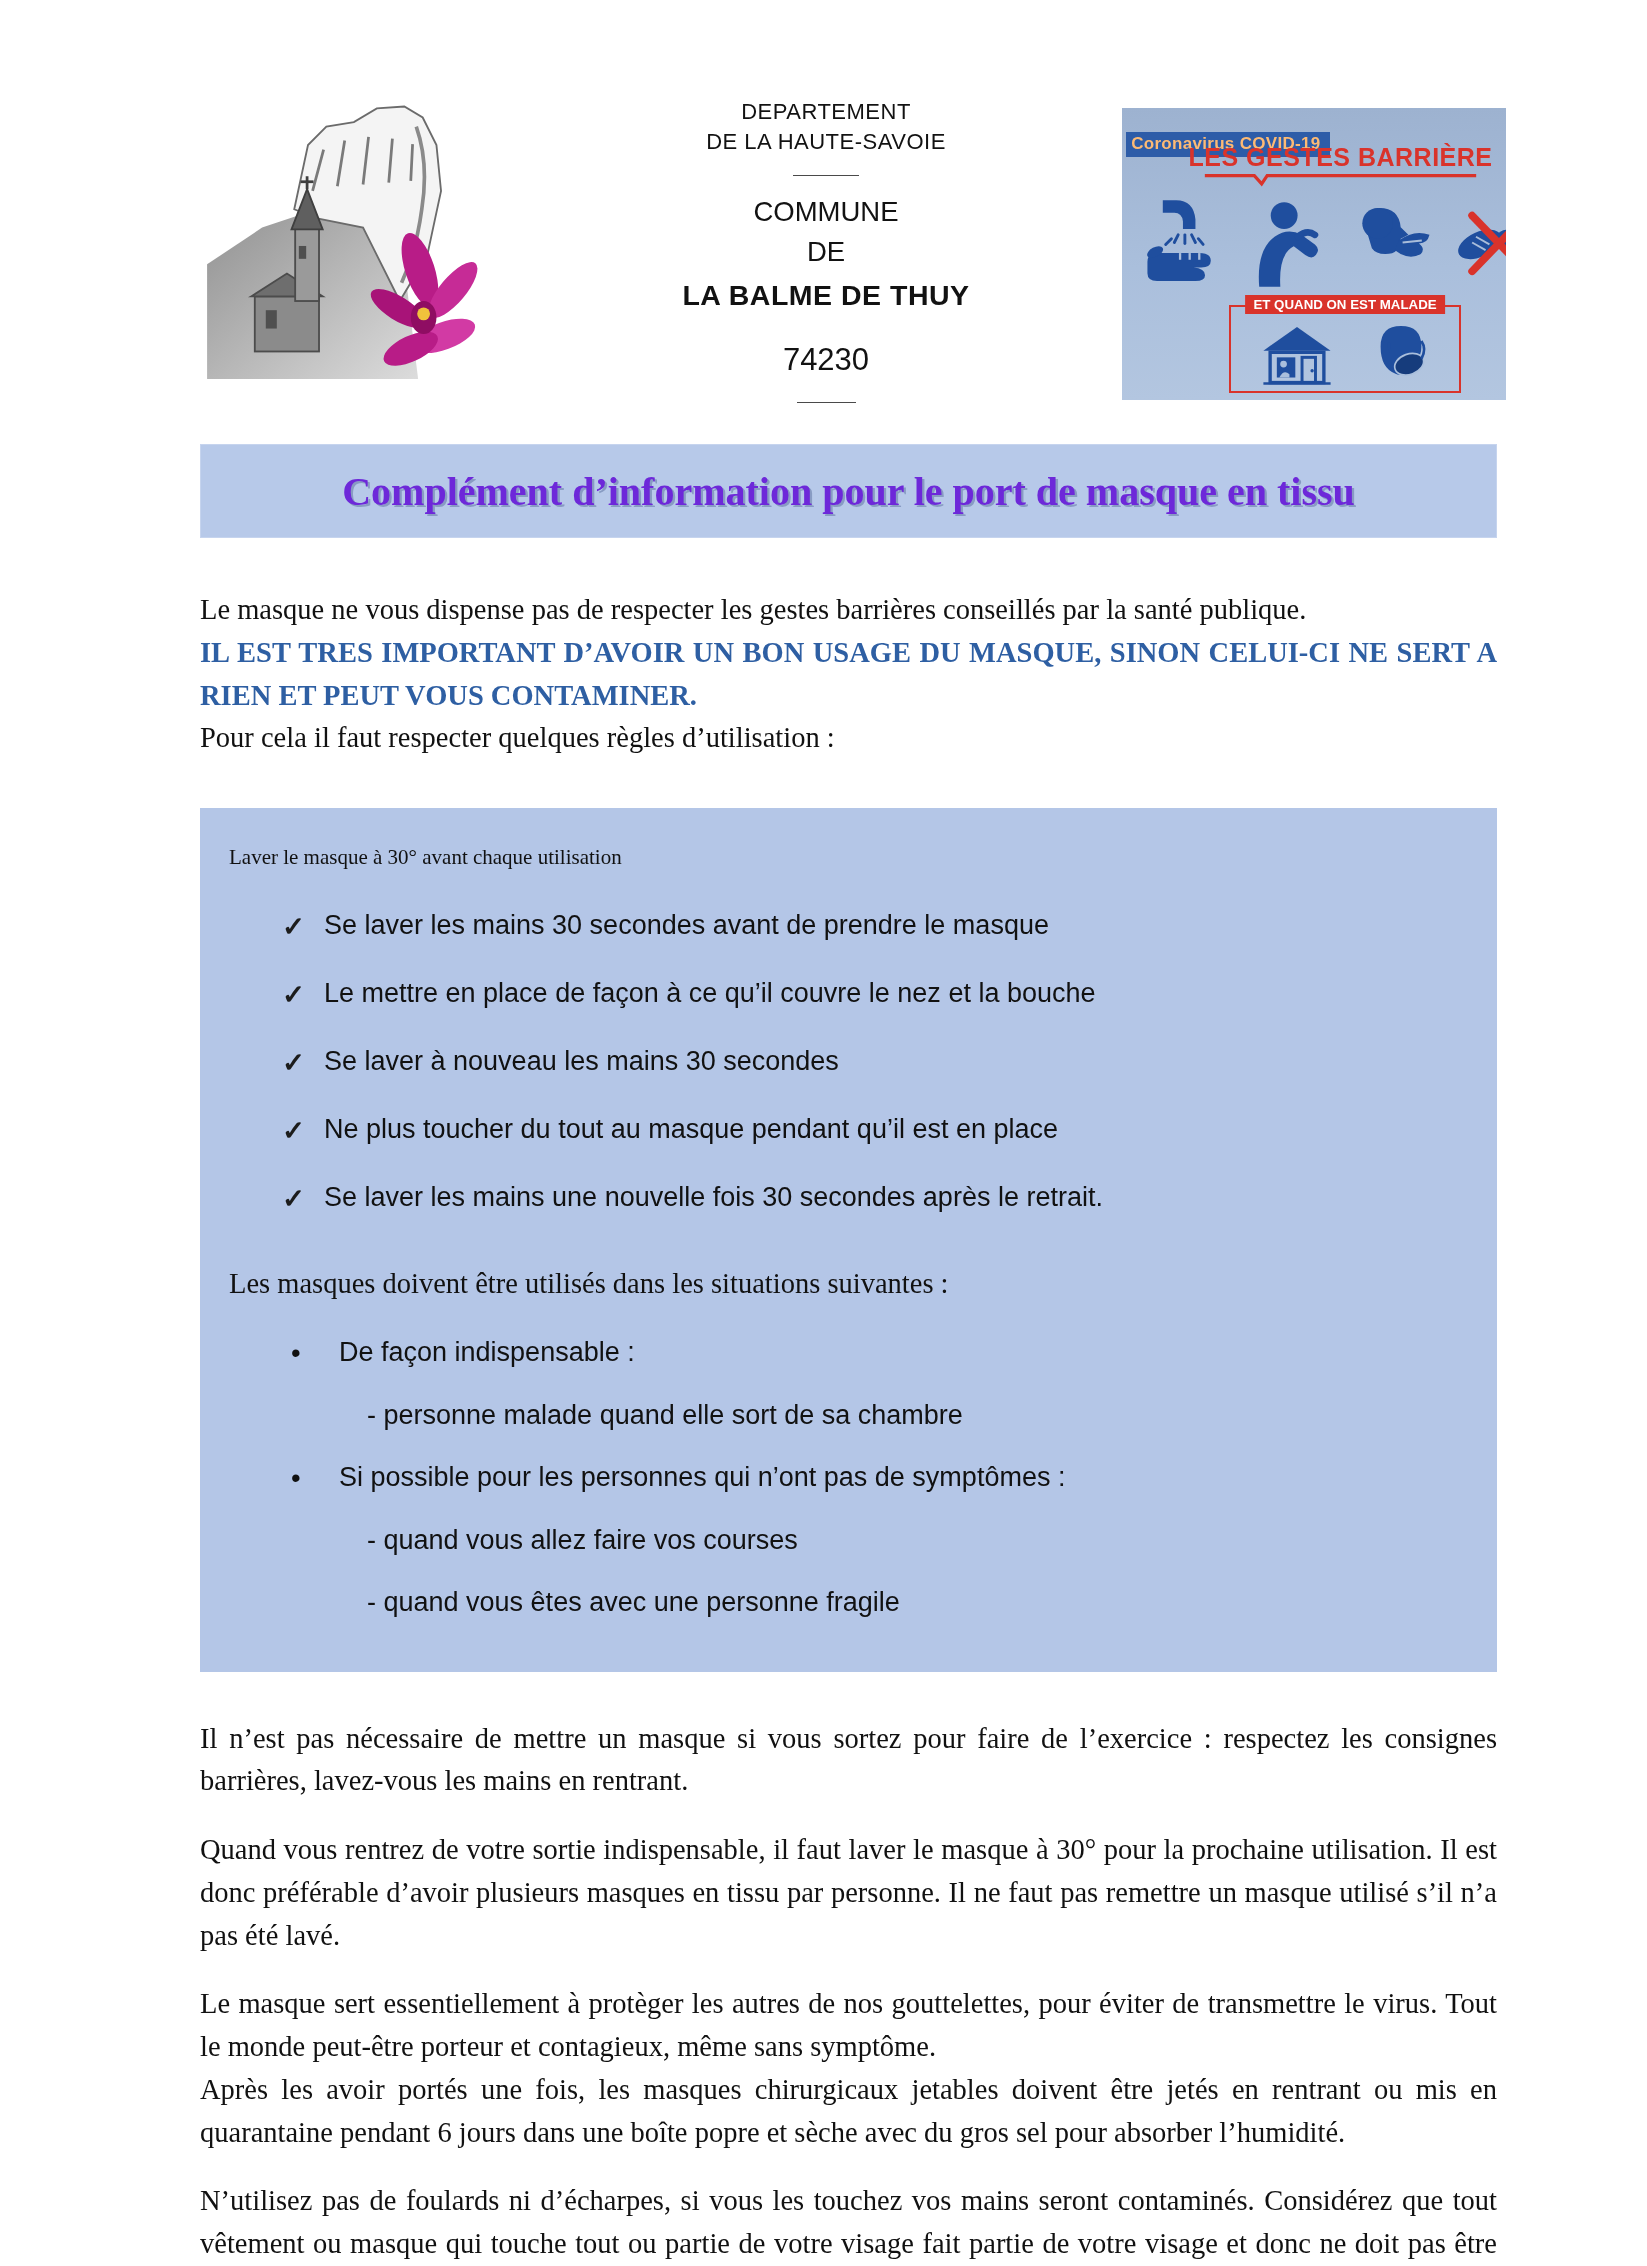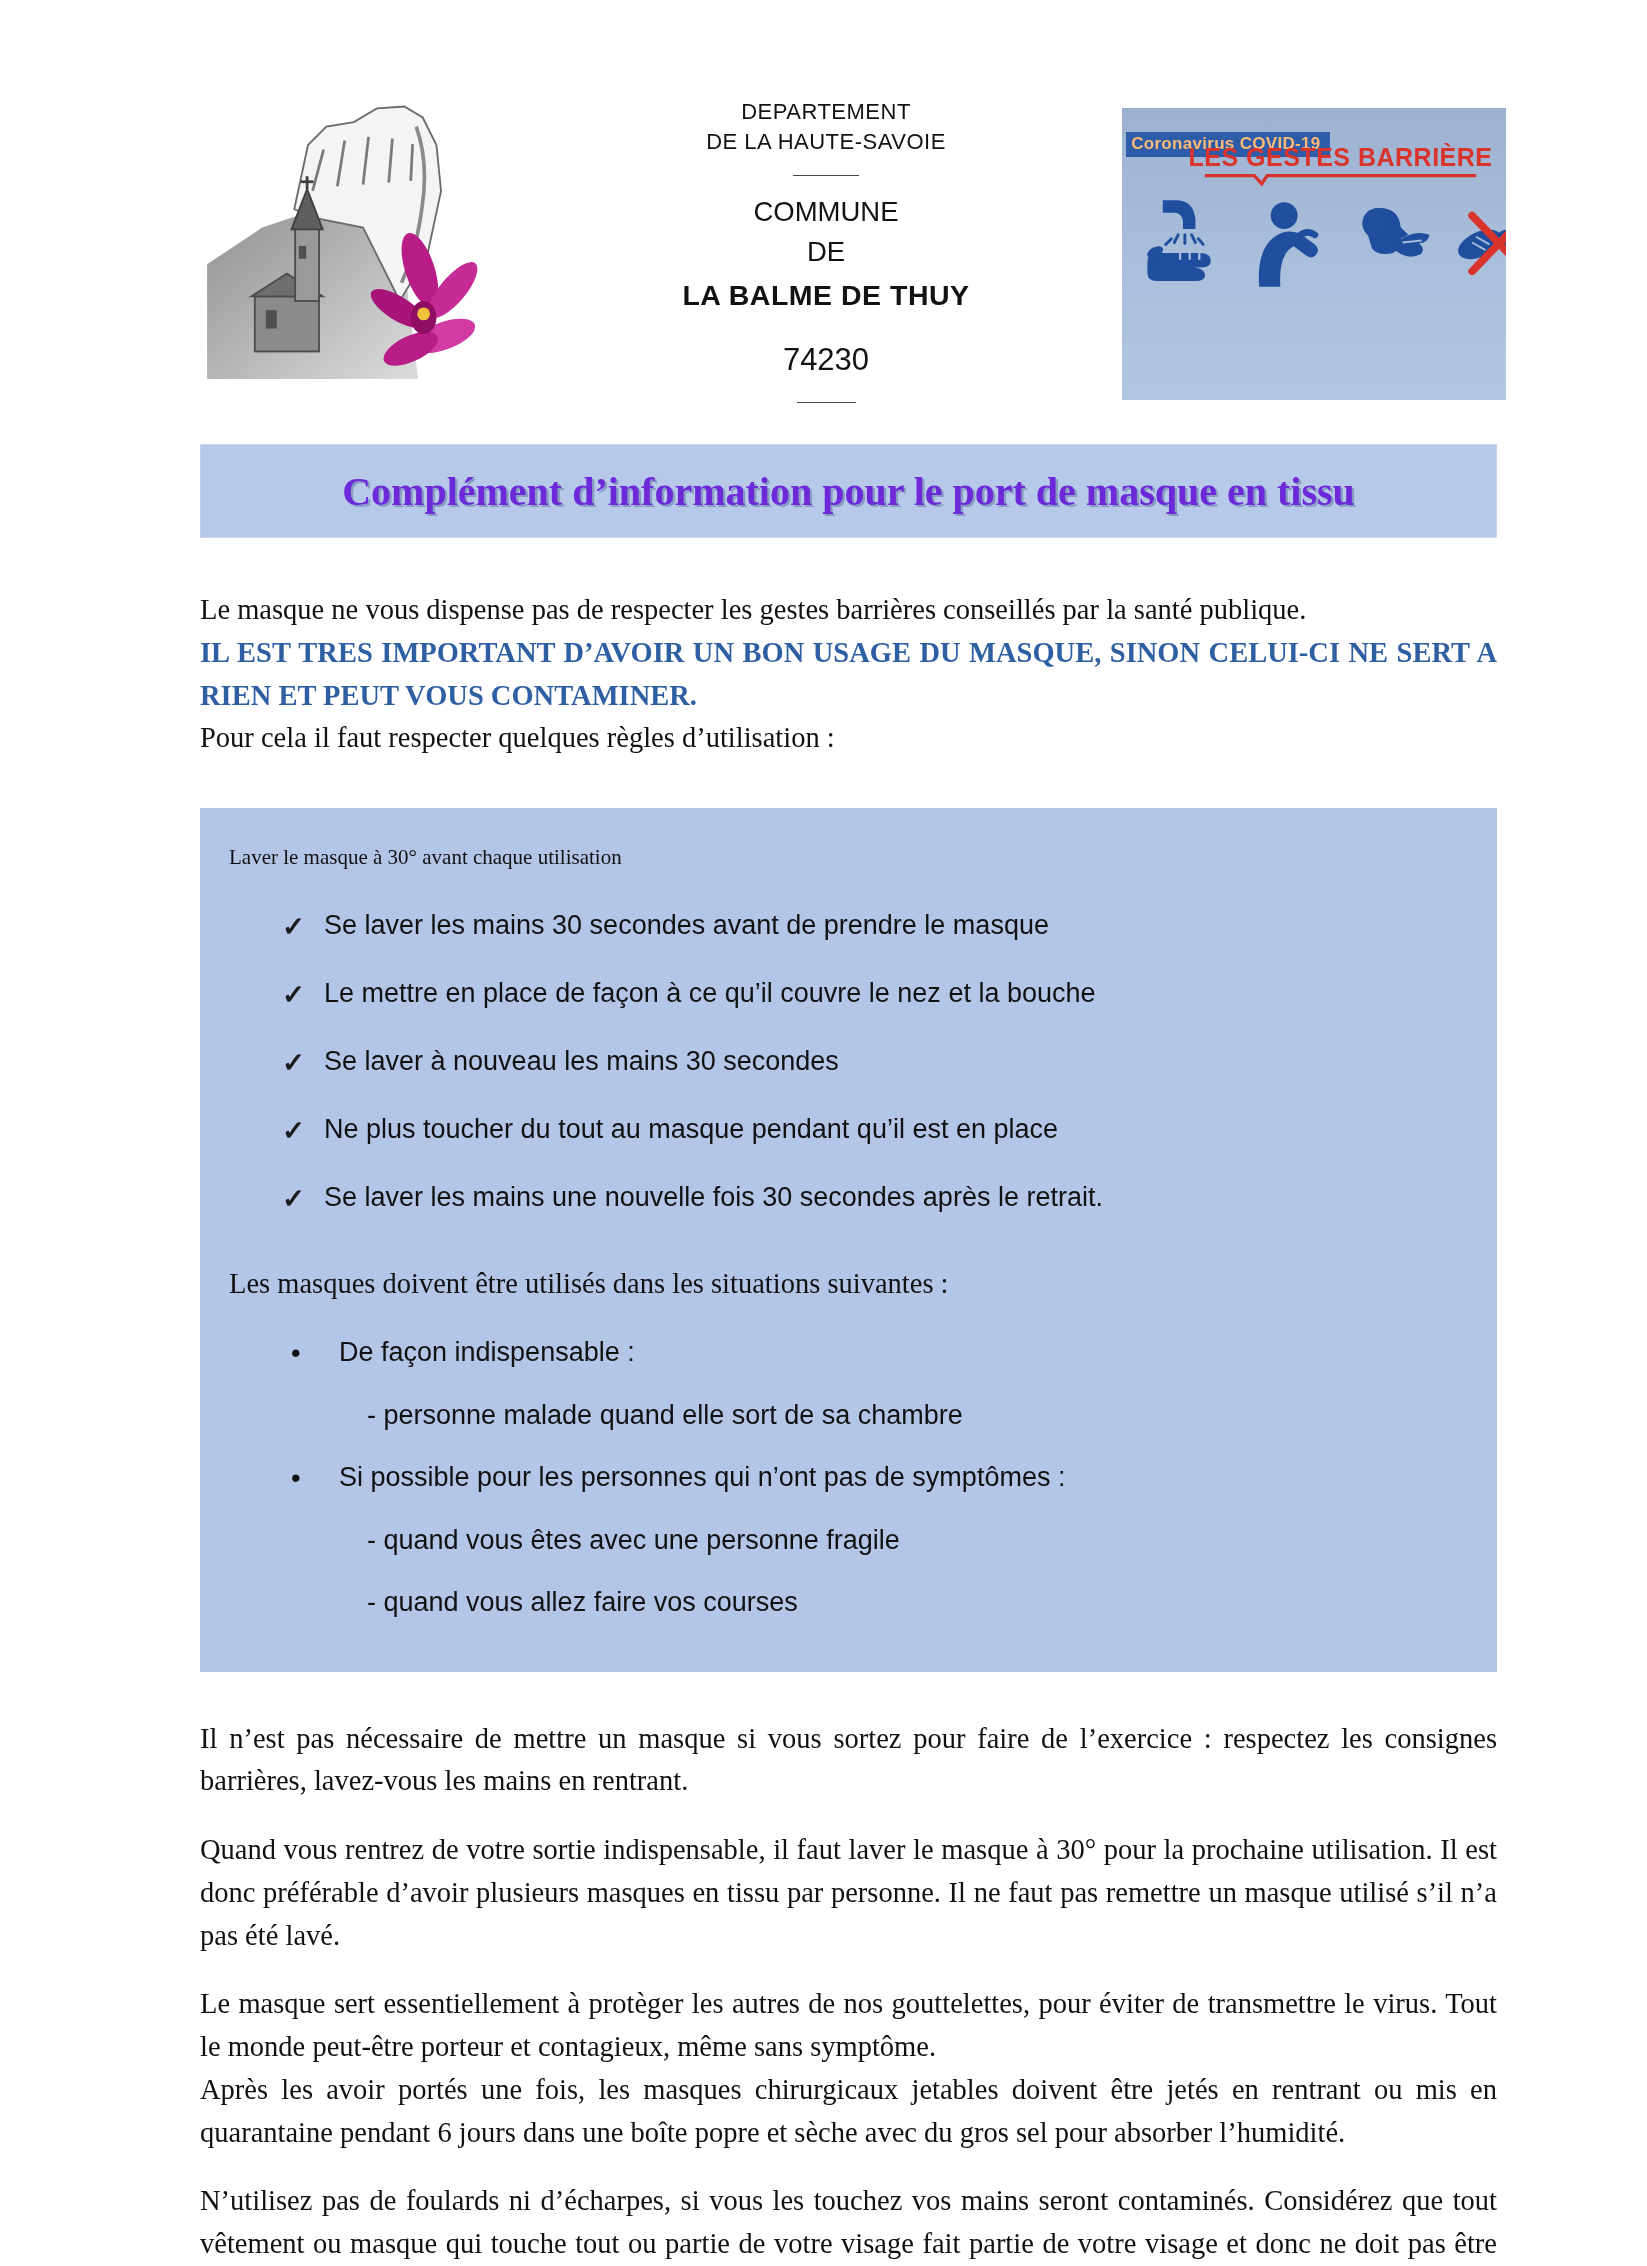--- a/index.html
+++ b/index.html
@@ -171,20 +171,40 @@
             <line x1="74" y1="44" x2="60" y2="52"></line>
               <line x1="78" y1="50" x2="64" y2="58"></line>
           </g>
           <g stroke="#d9332b" stroke-width="8" stroke-linecap="round">
             <line x1="22" y1="22" x2="78" y2="80"></line>
               <line x1="78" y1="22" x2="22" y2="80"></line>
           </g>
         </svg>
       </div>
 
+      <div class="sick-box">
+        <div class="sick-label">ET QUAND ON EST MALADE</div>
+        <div class="sick-icons">
+          <svg width="84" height="64" viewBox="0 0 100 76">
+            <polygon points="10,34 50,6 90,34" fill="#1f4e9e"></polygon>
+            <rect x="18" y="36" width="64" height="36" fill="none" stroke="#1f4e9e" stroke-width="4"></rect>
+            <rect x="26" y="42" width="22" height="24" fill="#1f4e9e"></rect>
+            <circle cx="34" cy="50" r="4" fill="#aabfdc"></circle>
+            <path d="M29,66 q5,-10 12,-4 l0,4 z" fill="#aabfdc"></path>
+            <rect x="56" y="42" width="16" height="30" fill="none" stroke="#1f4e9e" stroke-width="3.5"></rect>
+            <circle cx="68" cy="58" r="2" fill="#1f4e9e"></circle>
+            <line x1="10" y1="73" x2="90" y2="73" stroke="#1f4e9e" stroke-width="3"></line>
+          </svg>
+          <svg width="68" height="64" viewBox="0 0 100 94">
+            <path d="M50,6 q30,0 30,30 q0,14 -8,22 l-14,14 q-8,8 -16,4 -22,-8 -22,-40 0,-30 30,-30 z" fill="#1f4e9e"></path>
+            <ellipse cx="62" cy="62" rx="22" ry="15" fill="#163c7c" stroke="#aabfdc" stroke-width="2.5" transform="rotate(-20 62 62)"></ellipse>
+            <path d="M44,52 q-14,-8 -12,-22 M80,54 q8,-14 0,-26" stroke="#1f4e9e" stroke-width="4" fill="none"></path>
+          </svg>
+        </div>
+      </div>
     </div>
   </div>
 
   <div class="content">
 
     <div class="title-banner">
       <span>Complément d’information pour le port de masque en tissu</span>
     </div>
 
     <div class="bodytext intro">
@@ -225,22 +245,22 @@
         <div class="bullet-item">
           <span class="bullet">•</span>
           <span>De façon indispensable :</span>
         </div>
         <div class="sub-item">- personne malade quand elle sort de sa chambre</div>
 
         <div class="bullet-item">
           <span class="bullet">•</span>
           <span>Si possible pour les personnes qui n’ont pas de symptômes :</span>
         </div>
+        <div class="sub-item">- quand vous allez faire vos courses</div>
         <div class="sub-item">- quand vous êtes avec une personne fragile</div>
-        <div class="sub-item">- quand vous allez faire vos courses</div>
       </div>
     </div>
 
     <div class="bodytext after-box">
       <p>Il n’est pas nécessaire de mettre un masque si vous sortez pour faire de l’exercice : respectez les consignes barrières, lavez-vous les mains en rentrant.</p>
       <p>Quand vous rentrez de votre sortie indispensable, il faut laver le masque à 30° pour la prochaine utilisation. Il est donc préférable d’avoir plusieurs masques en tissu par personne. Il ne faut pas remettre un masque utilisé s’il n’a pas été lavé.</p>
       <p class="joined-top">Le masque sert essentiellement à protèger les autres de nos gouttelettes, pour éviter de transmettre le virus. Tout le monde peut-être porteur et contagieux, même sans symptôme.</p>
       <p class="joined-bottom">Après les avoir portés une fois, les masques chirurgicaux jetables doivent être jetés en rentrant ou mis en quarantaine pendant 6 jours dans une boîte popre et sèche avec du gros sel pour absorber l’humidité.</p>
       <p>N’utilisez pas de foulards ni d’écharpes, si vous les touchez vos mains seront contaminés. Considérez que tout vêtement ou masque qui touche tout ou partie de votre visage fait partie de votre visage et donc ne doit pas être manipulé. Lavez-vous les mains après les avoir touchés. Si vous avez des masques en surplus, pensez aux autres…</p>
     </div>

